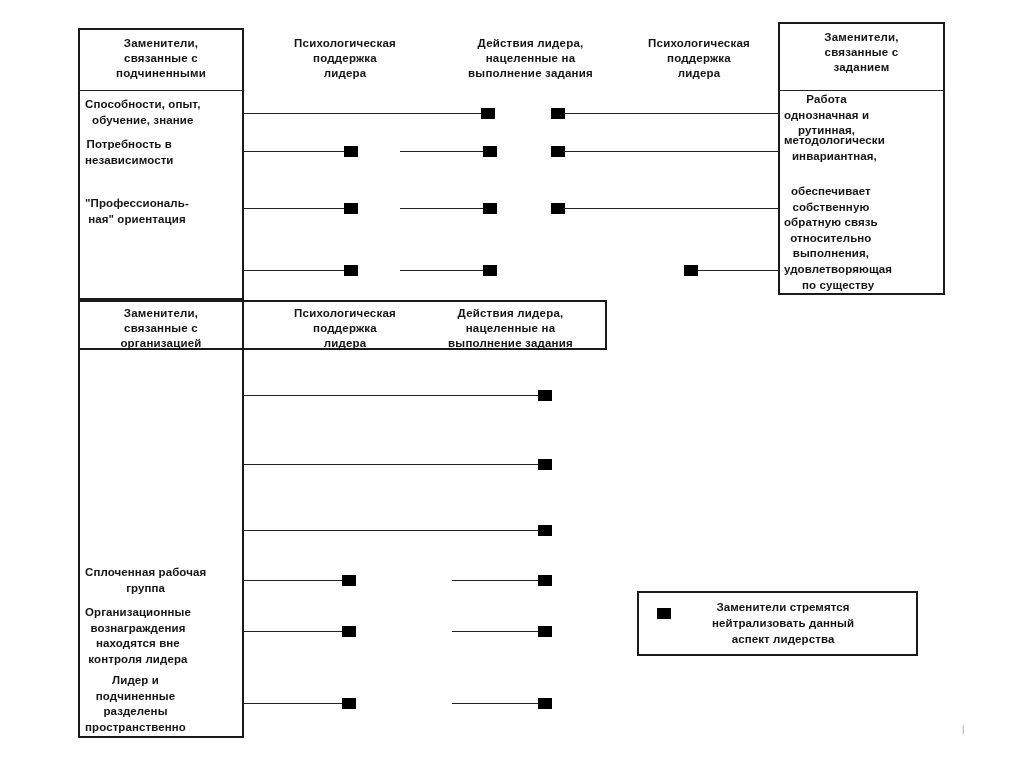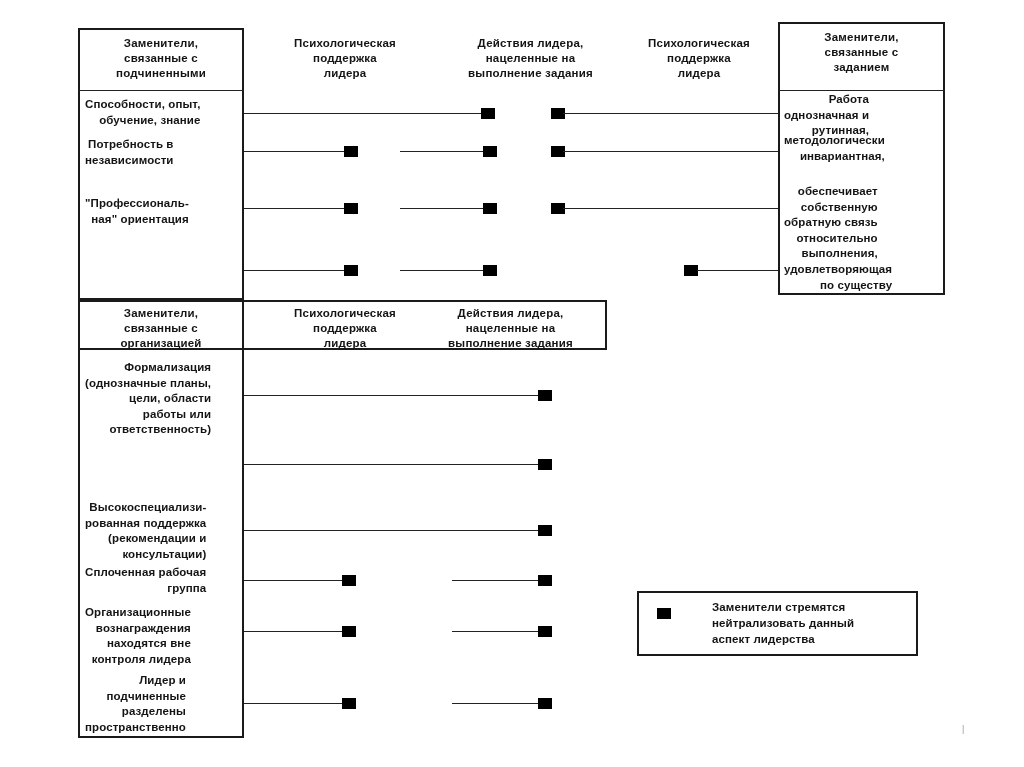--- a/index.html
+++ b/index.html
@@ -47,32 +47,32 @@
     letter-spacing: 0.2px;
   }
   .hdr div { white-space: nowrap; }
   .rowlabel {
     position: absolute;
     font-size: 11.5px;
     font-weight: bold;
     line-height: 15.5px;
     color: #141414;
     letter-spacing: 0.1px;
-    text-align: right;
+    text-align: center;
   }
   .rowlabel div { white-space: nowrap; }
   .legend-text {
     position: absolute;
     font-size: 11.5px;
     font-weight: bold;
     line-height: 16px;
     color: #141414;
     letter-spacing: 0.1px;
   }
-  .legend-text div { white-space: nowrap; }
+  .legend-text div { white-space: nowrap; text-align: center; }
   .corner-mark {
     position: absolute;
     font-size: 9px;
     color: #9a9a9a;
   }
 </style>
 </head>
 <body>
 
 <div id="canvas">
@@ -187,33 +187,20 @@
     <div>Психологическая</div>
     <div>поддержка</div>
     <div>лидера</div>
   </div>
   <div class="hdr" style="left:418px; top:306px; width:185px;">
     <div>Действия лидера,</div>
     <div>нацеленные на</div>
     <div>выполнение задания</div>
   </div>
 
-  <div class="rowlabel" style="left:85px; top:360px;">
-    <div>Формализация</div>
-    <div>(однозначные планы,</div>
-    <div>цели, области</div>
-    <div>работы или</div>
-    <div>ответственность)</div>
-  </div>
-  <div class="rowlabel" style="left:85px; top:500px;">
-    <div>Высокоспециализи-</div>
-    <div>рованная поддержка</div>
-    <div>(рекомендации и</div>
-    <div>консультации)</div>
-  </div>
   <div class="rowlabel" style="left:85px; top:565px;">
     <div>Сплоченная рабочая</div>
     <div>группа</div>
   </div>
   <div class="rowlabel" style="left:85px; top:605px;">
     <div>Организационные</div>
     <div>вознаграждения</div>
     <div>находятся вне</div>
     <div>контроля лидера</div>
   </div>

